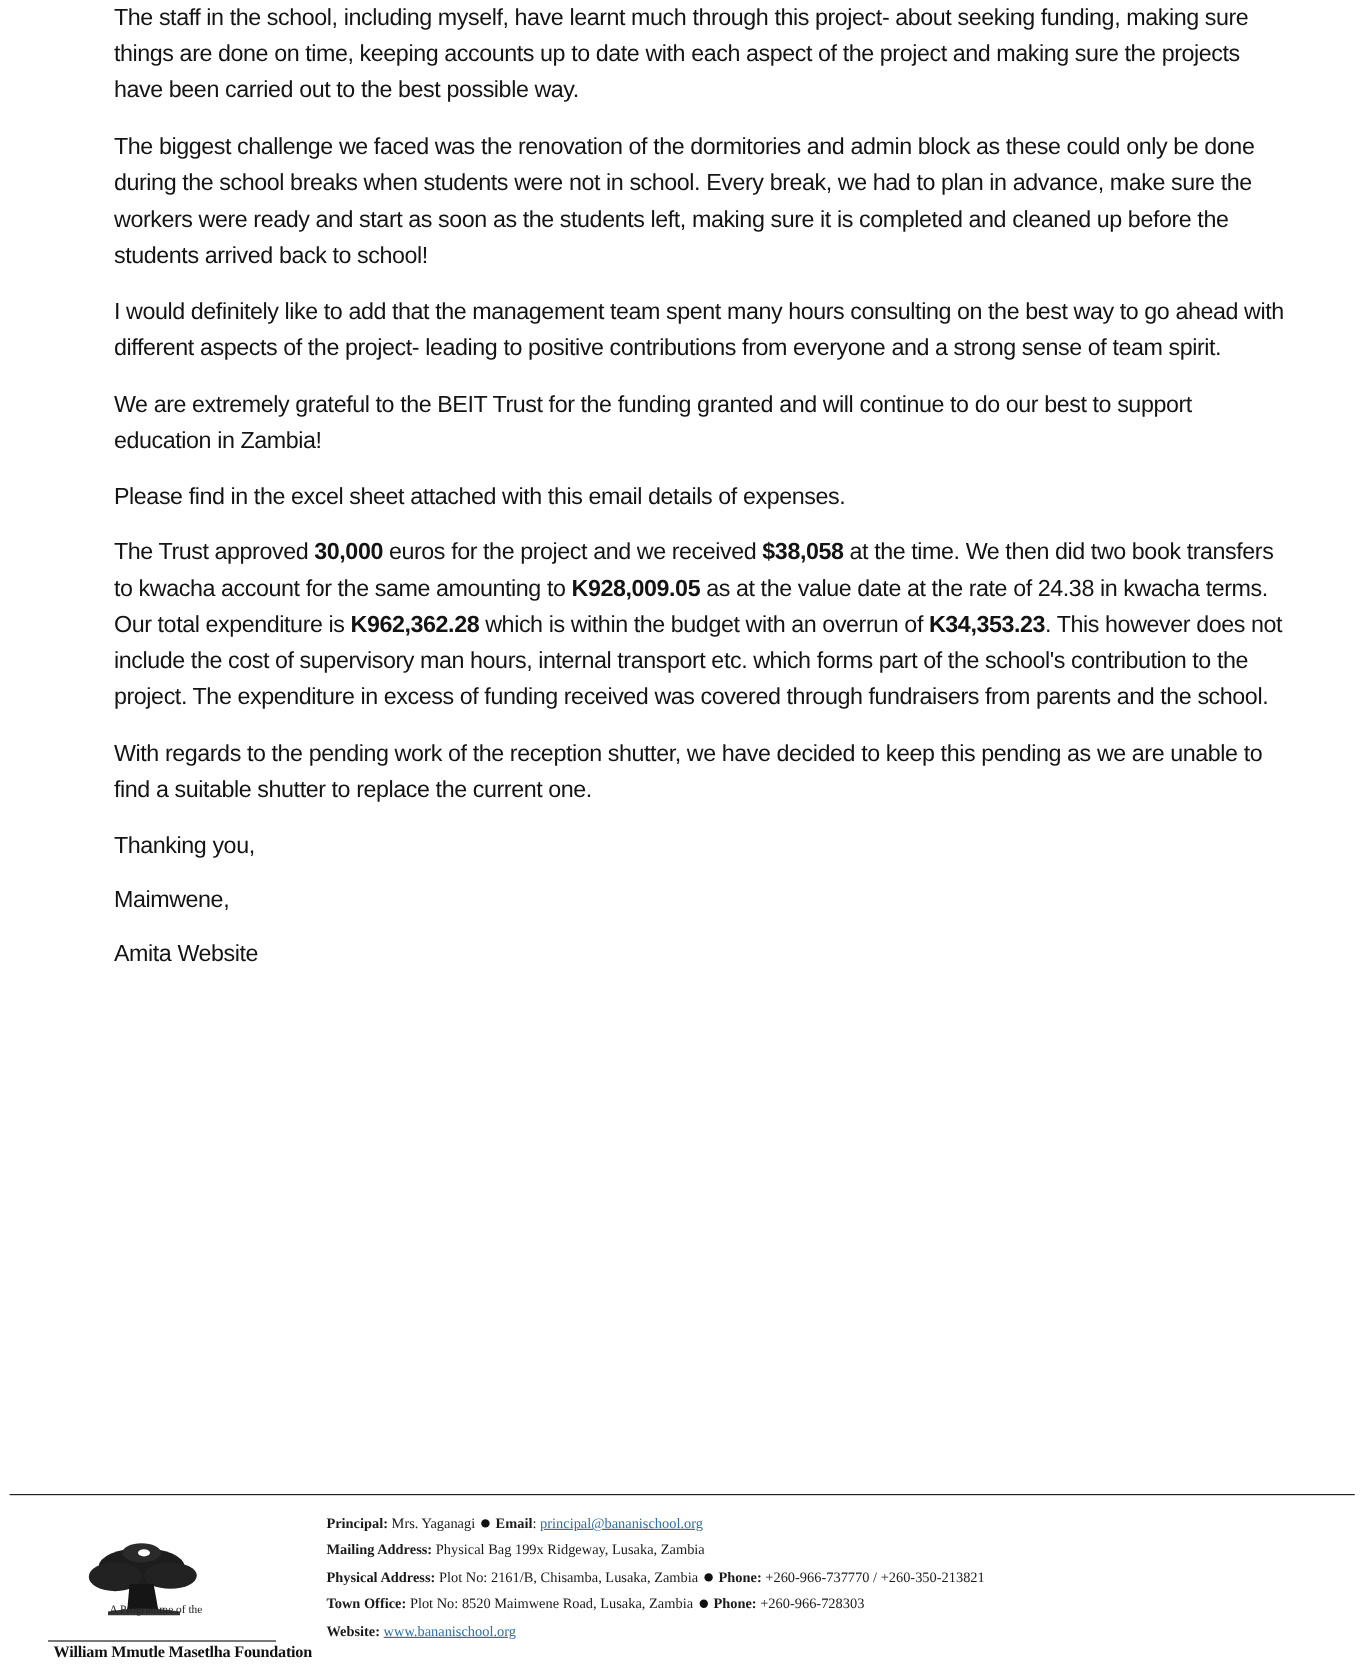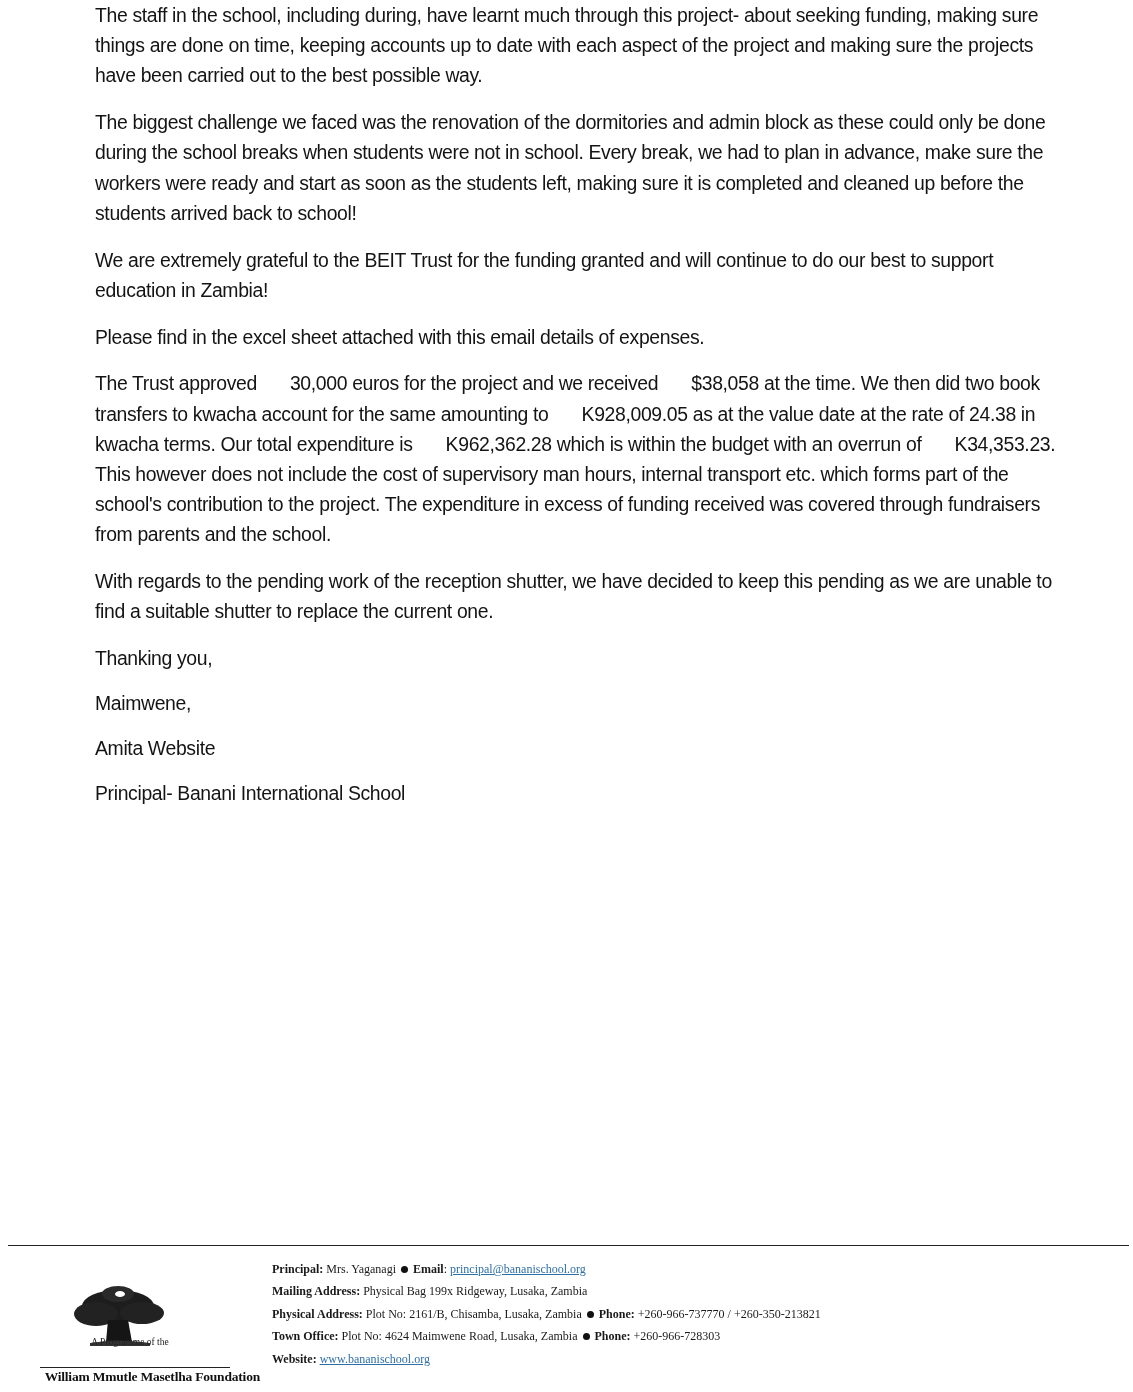--- a/index.html
+++ b/index.html
@@ -4,21 +4,21 @@
 <style>
   html, body { margin: 0; padding: 0; background: #ffffff; }
   body { width: 1133px; height: 1392px; position: relative; overflow: hidden; color: #111; }
   .body-text {
     position: absolute; left: 95px; top: 0; width: 975px;
     font-family: "Liberation Sans", sans-serif;
     font-size: 19.4px; line-height: 30.2px; letter-spacing: -0.35px;
     color: #141414;
   }
   .para { margin: 0 0 16.6px 0; }
-  .para b { font-weight: normal; margin-left: 28px; }
+  .para b { font-weight: bold; }
   .para.line { margin-bottom: 14.8px; }
   .footer-rule {
     position: absolute; left: 8px; top: 1245px; width: 1121px; height: 0;
     border-top: 1.4px solid #222;
   }
   .logo {
     position: absolute; left: 10px; top: 1280px; width: 240px; height: 110px;
   }
   .logo svg { display: block; }
   .logo .prog {
@@ -39,30 +39,30 @@
   }
   .contact .row { white-space: nowrap; }
   .contact b { font-weight: bold; }
   .contact a { color: #2f6fa8; text-decoration: underline; }
   .bullet { display: inline-block; width: 7px; height: 7px; border-radius: 50%; background: #111; vertical-align: middle; margin: 0 5px 2px 5px; }
 </style>
 </head>
 <body>
 
 <div class="body-text">
-  <p class="para">The staff in the school, including during, have learnt much through this project- about seeking funding, making sure things are done on time, keeping accounts up to date with each aspect of the project and making sure the projects have been carried out to the best possible way.</p>
+  <p class="para">The staff in the school, including myself, have learnt much through this project- about seeking funding, making sure things are done on time, keeping accounts up to date with each aspect of the project and making sure the projects have been carried out to the best possible way.</p>
   <p class="para">The biggest challenge we faced was the renovation of the dormitories and admin block as these could only be done during the school breaks when students were not in school. Every break, we had to plan in advance, make sure the workers were ready and start as soon as the students left, making sure it is completed and cleaned up before the students arrived back to school!</p>
+  <p class="para">I would definitely like to add that the management team spent many hours consulting on the best way to go ahead with different aspects of the project- leading to positive contributions from everyone and a strong sense of team spirit.</p>
   <p class="para">We are extremely grateful to the BEIT Trust for the funding granted and will continue to do our best to support education in Zambia!</p>
   <p class="para">Please find in the excel sheet attached with this email details of expenses.</p>
   <p class="para"><span>The Trust approved </span><b>30,000</b><span> euros for the project and we received </span><b>$38,058</b><span> at the time. We then did two book transfers to kwacha account for the same amounting to </span><b>K928,009.05</b><span> as at the value date at the rate of 24.38 in kwacha terms. Our total expenditure is </span><b>K962,362.28</b><span> which is within the budget with an overrun of </span><b>K34,353.23</b><span>. This however does not include the cost of supervisory man hours, internal transport etc. which forms part of the school's contribution to the project. The expenditure in excess of funding received was covered through fundraisers from parents and the school.</span></p>
   <p class="para">With regards to the pending work of the reception shutter, we have decided to keep this pending as we are unable to find a suitable shutter to replace the current one.</p>
   <p class="para line">Thanking you,</p>
   <p class="para line">Maimwene,</p>
   <p class="para line">Amita Website</p>
-  <p class="para line">Principal- Banani International School</p>
 </div>
 
 <div class="footer-rule"></div>
 
 <div class="logo">
   <svg width="240" height="75" viewBox="0 0 240 75">
     <ellipse cx="108" cy="26" rx="36" ry="16" fill="#1d1d1d"></ellipse>
     <ellipse cx="86" cy="34" rx="22" ry="12" fill="#222"></ellipse>
     <ellipse cx="132" cy="33" rx="22" ry="11" fill="#222"></ellipse>
     <ellipse cx="108" cy="14" rx="16" ry="8" fill="#2a2a2a"></ellipse>
@@ -79,18 +79,18 @@
   <div class="row">
     <b>Principal</b><b>:</b><span> Mrs. Yaganagi</span><span class="bullet"></span><b>Email</b><span>: </span><a>principal@bananischool.org</a>
   </div>
   <div class="row">
     <b>Mailing Address:</b><span> Physical Bag 199x Ridgeway, Lusaka, Zambia</span>
   </div>
   <div class="row">
     <b>Physical Address:</b><span> Plot No: 2161/B, Chisamba, Lusaka, Zambia</span><span class="bullet"></span><b>Phone:</b><span> +260-966-737770 / +260-350-213821</span>
   </div>
   <div class="row">
-    <b>Town Office:</b><span> Plot No: 4624 Maimwene Road, Lusaka, Zambia</span><span class="bullet"></span><b>Phone:</b><span> +260-966-728303</span>
+    <b>Town Office:</b><span> Plot No: 8520 Maimwene Road, Lusaka, Zambia</span><span class="bullet"></span><b>Phone:</b><span> +260-966-728303</span>
   </div>
   <div class="row">
     <b>Website:</b> <a>www.bananischool.org</a>
   </div>
 </div>
 
 </body></html>

